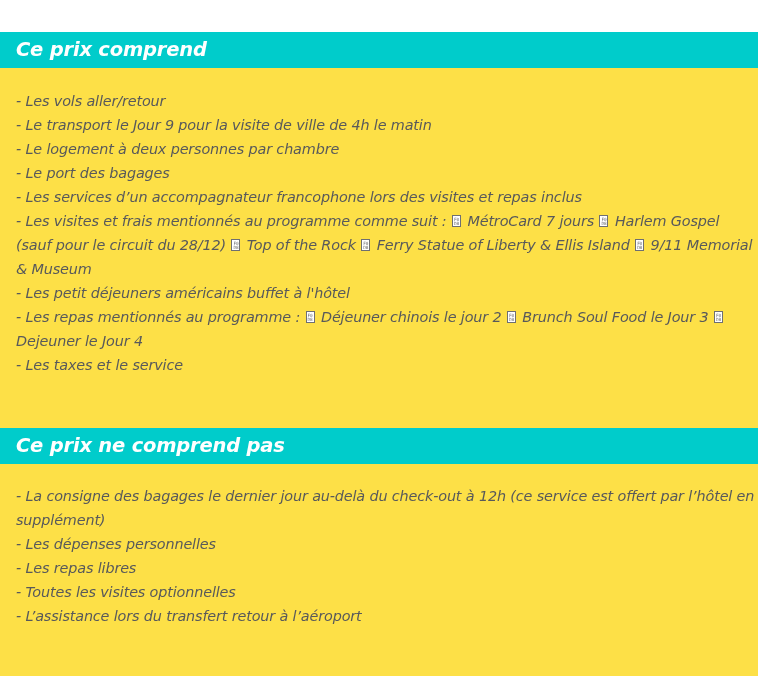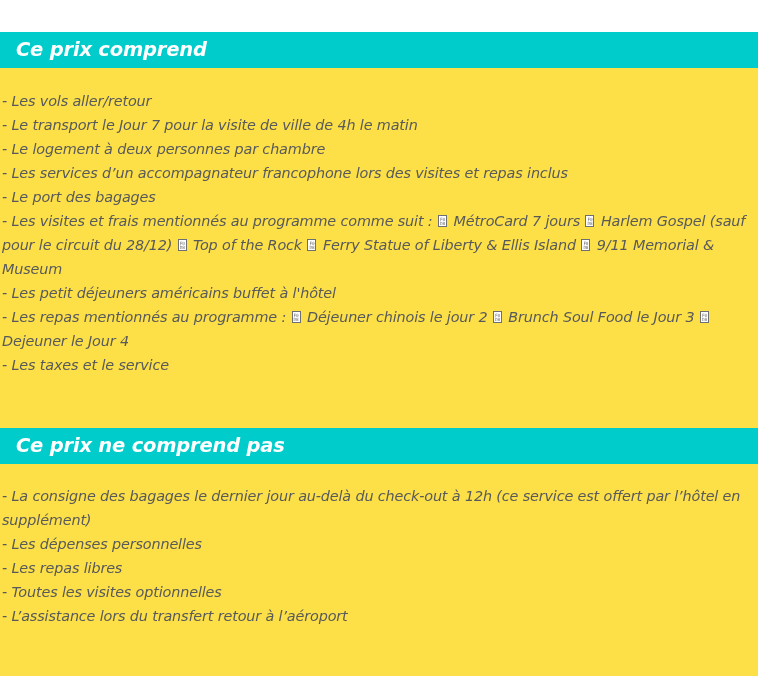--- a/index.html
+++ b/index.html
@@ -48,21 +48,21 @@
     margin: 0;
   }
   .line {
     color: #58595B;
     font-family: "DejaVu Sans", sans-serif;
     font-size: 14.4px;
     font-style: italic;
     font-weight: normal;
     line-height: 24px;
     letter-spacing: -0.15px;
-    padding-left: 2px;
+    padding-left: 16px;
     padding-right: 2px;
     white-space: normal;
   }
 
   
   .gap-top-1 { height: 21px; }
   .gap-between { height: 51px; }
   .gap-top-2 { height: 20px; }
 
   
@@ -97,24 +97,24 @@
 
 <div class="page">
 
   <div>
     <div class="banner">
       <span class="banner-title">Ce prix comprend</span>
     </div>
     <div class="gap-top-1"></div>
     <div class="section-body">
         <div class="line">- Les vols aller/retour</div>
-        <div class="line">- Le transport le Jour 7 pour la visite de ville de 4h le matin</div>
+        <div class="line">- Le transport le Jour 9 pour la visite de ville de 4h le matin</div>
         <div class="line">- Le logement à deux personnes par chambre</div>
+        <div class="line">- Le port des bagages</div>
         <div class="line">- Les services d’un accompagnateur francophone lors des visites et repas inclus</div>
-        <div class="line">- Le port des bagages</div>
         <div class="line">- Les visites et frais mentionnés au programme comme suit : <span class="tofu"><i class="hi">F0</i><i class="lo">D8</i></span> MétroCard 7 jours <span class="tofu"><i class="hi">F0</i><i class="lo">D8</i></span> Harlem Gospel (sauf pour le circuit du 28/12) <span class="tofu"><i class="hi">F0</i><i class="lo">D8</i></span> Top of the Rock <span class="tofu"><i class="hi">F0</i><i class="lo">D8</i></span> Ferry Statue of Liberty &amp; Ellis Island <span class="tofu"><i class="hi">F0</i><i class="lo">D8</i></span> 9/11 Memorial &amp; Museum</div>
         <div class="line">- Les petit déjeuners américains buffet à l'hôtel</div>
         <div class="line">- Les repas mentionnés au programme : <span class="tofu"><i class="hi">F0</i><i class="lo">D8</i></span> Déjeuner chinois le jour 2 <span class="tofu"><i class="hi">F0</i><i class="lo">D8</i></span> Brunch Soul Food le Jour 3 <span class="tofu"><i class="hi">F0</i><i class="lo">D8</i></span> Dejeuner le Jour 4</div>
         <div class="line">- Les taxes et le service</div>
       </div>
   </div>
 
   <div class="gap-between"></div>
 
   <div>

